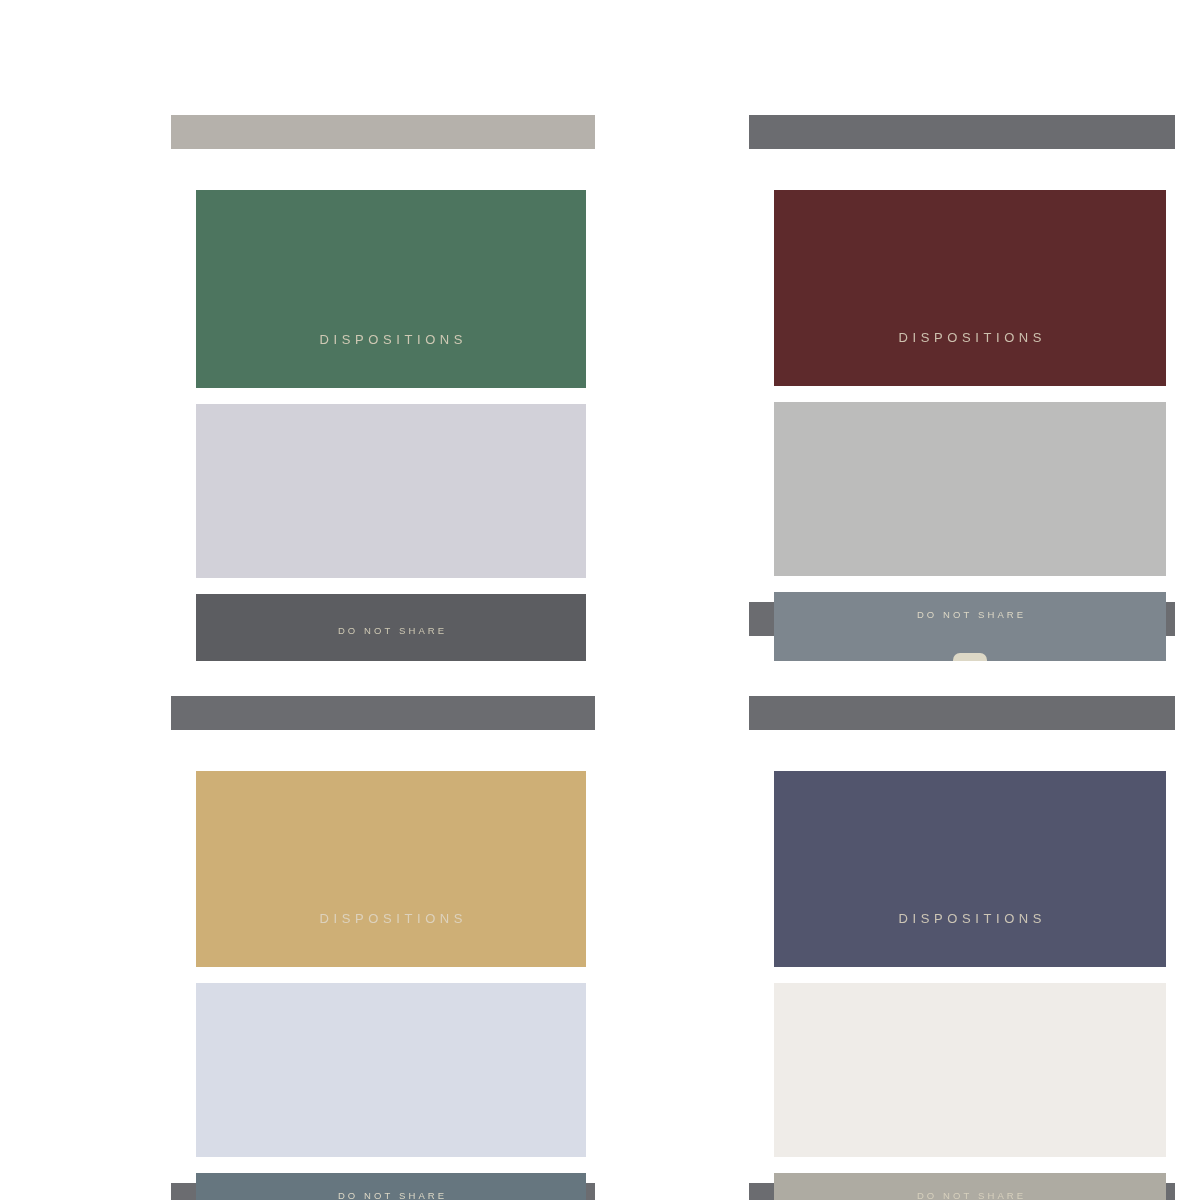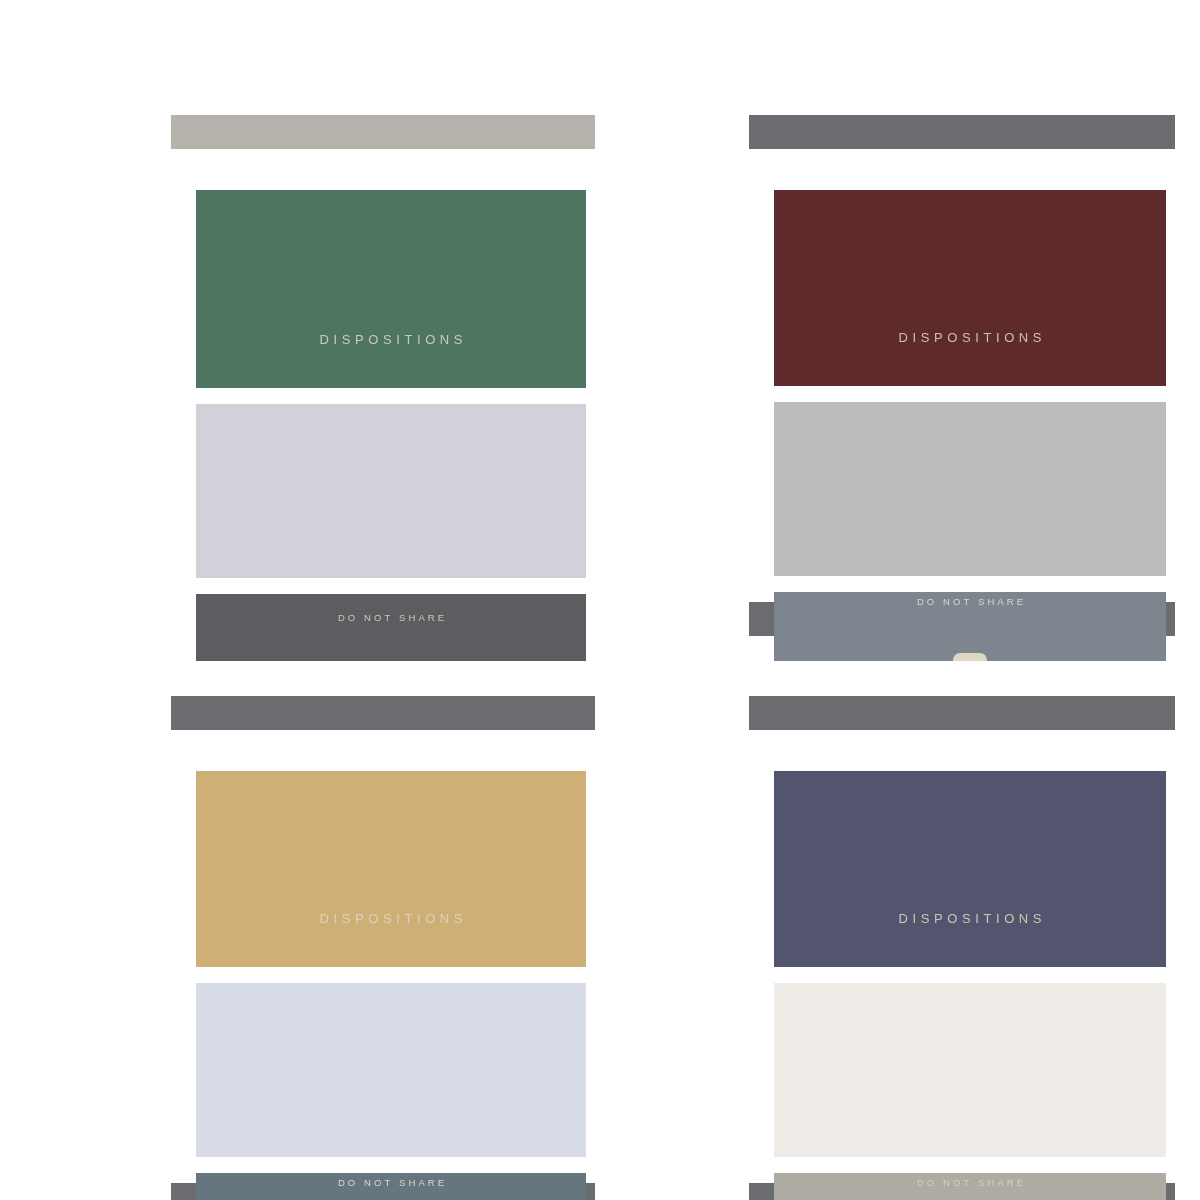--- a/index.html
+++ b/index.html
@@ -52,21 +52,21 @@
     padding-bottom:17px;
     text-indent:4.6px;
     user-select:none;
   }
 
   
   .dns-cluster {
     display:flex;
     flex-direction:column;
     align-items:center;
-    gap:14px;
+    gap:1px;
     padding-bottom:46px;
   }
   .dns-label {
     font-size:9.5px;
     letter-spacing:3.1px;
     line-height:1;
     font-weight:400;
     text-transform:uppercase;
     white-space:nowrap;
     text-indent:3.1px;

